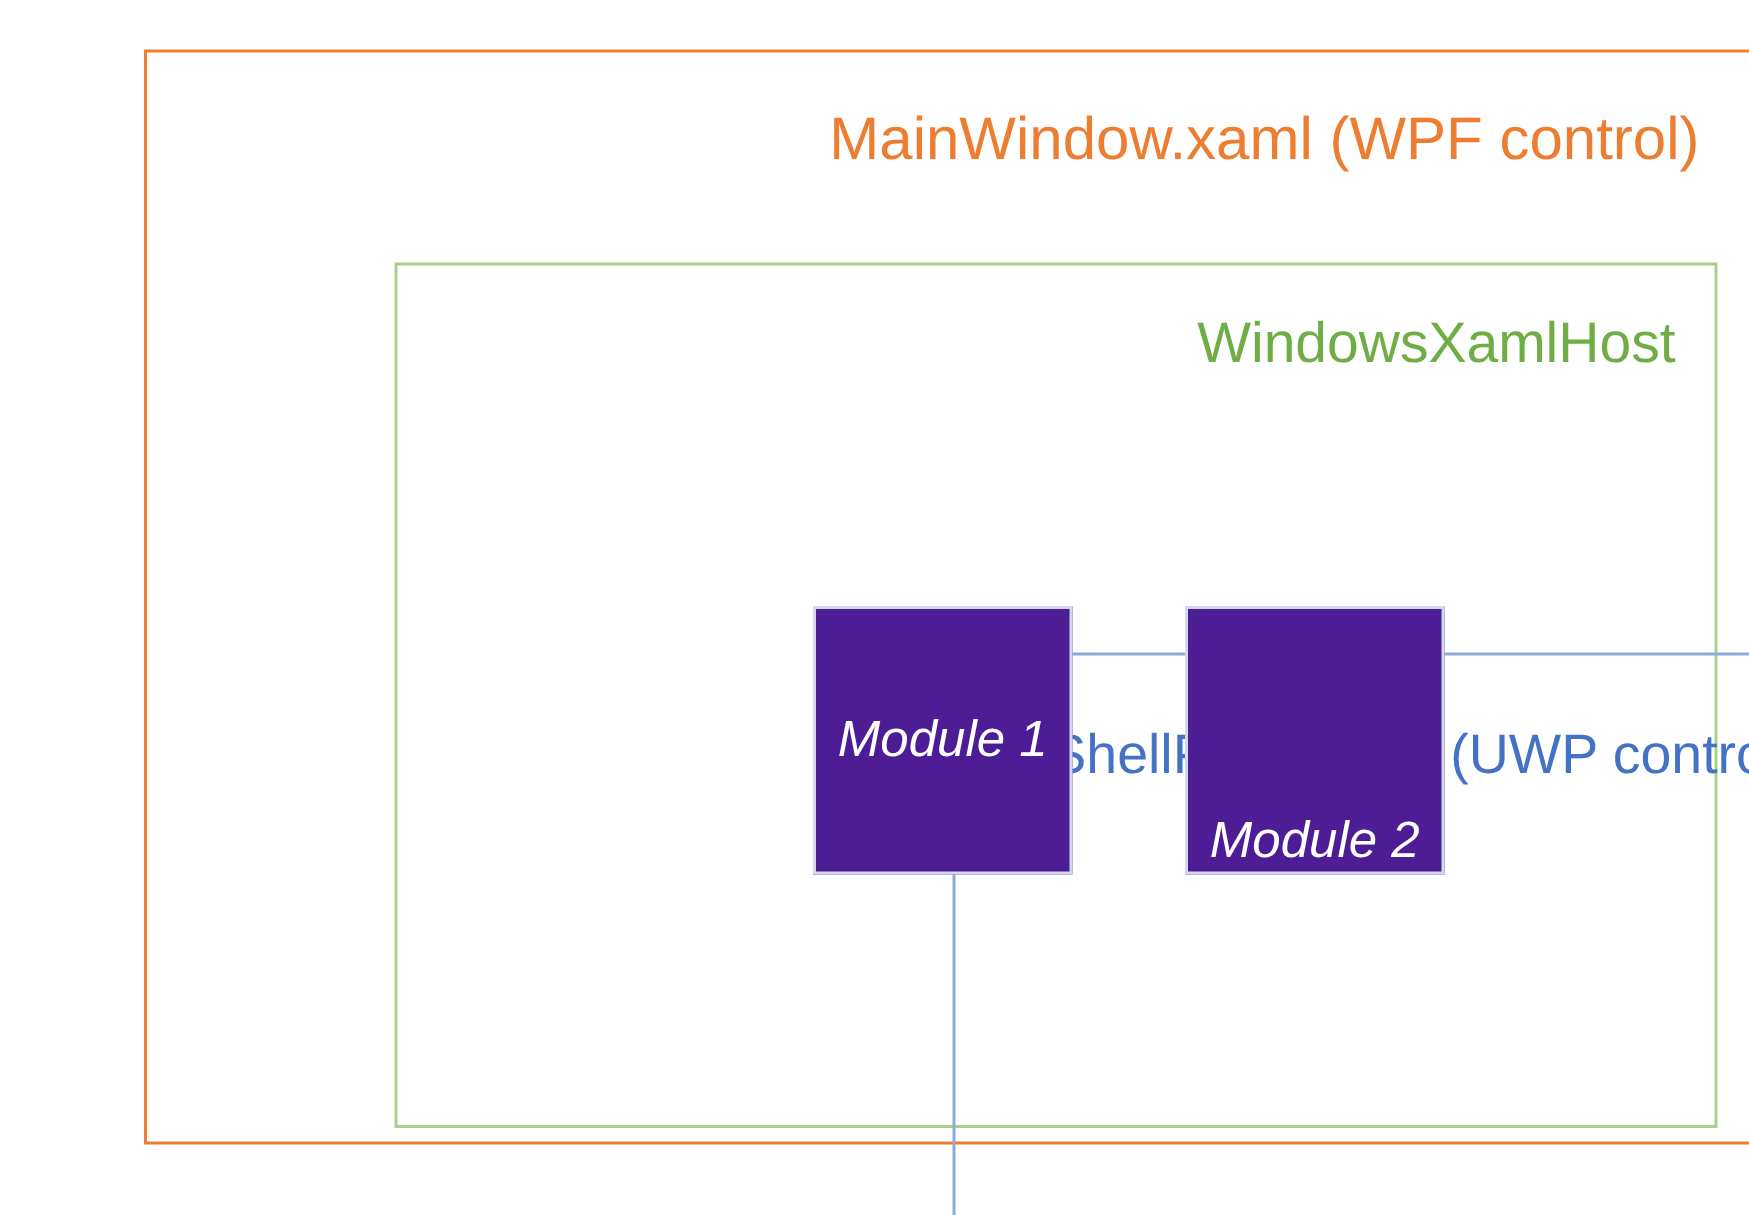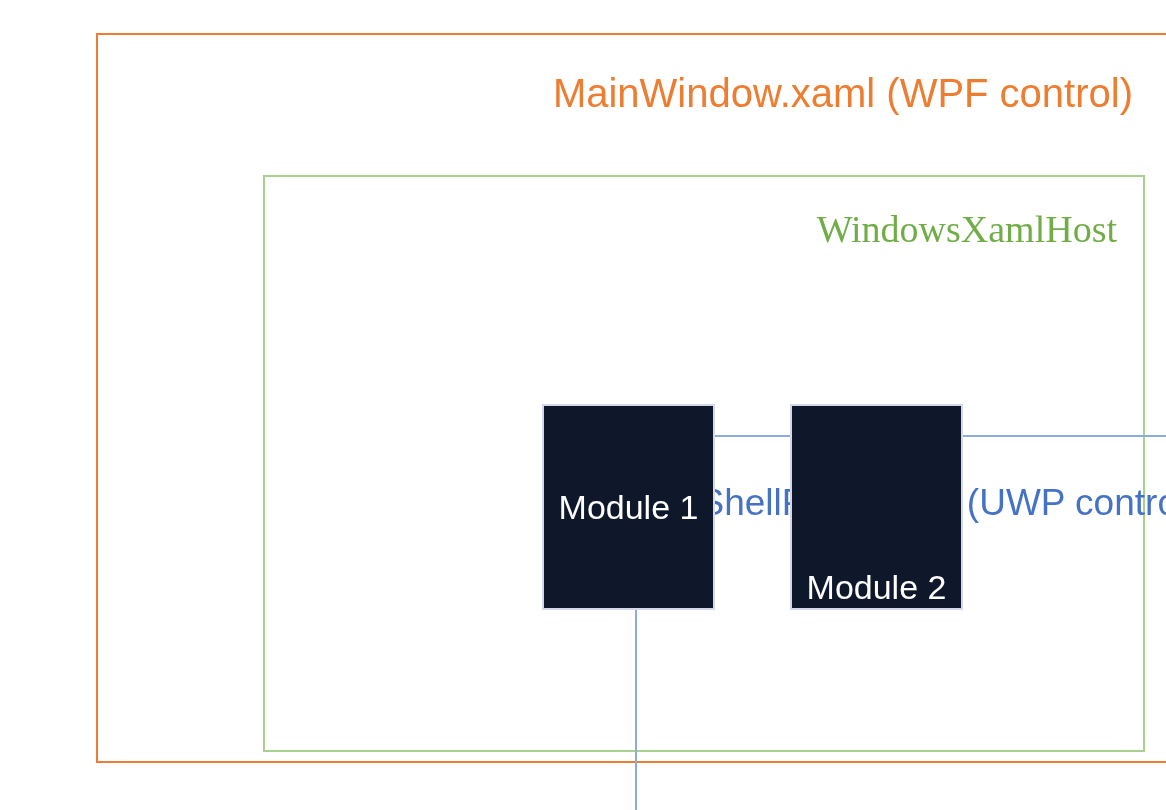--- a/index.html
+++ b/index.html
@@ -76,48 +76,48 @@
     color: #ED7D31;
     text-align: right;
   }
 
   #middle-label {
     right: 26px;
     top: 32px;
     font-size: 38px;
     color: #70AD47;
     text-align: right;
-    font-family: Liberation Serif, serif;
   }
 
   #inner-label {
     left: 0;
     right: 0;
     top: 46px;
     font-size: 37px;
     color: #4472C4;
     text-align: center;
   }
 
   
   .module-tile {
     position: absolute;
     box-sizing: border-box;
     width: 173px;
-    height: 206px;
-    background: #0f172a;
+    height: 179px;
+    background: #4c1d95;
     border: 2px solid #D3D9E8;
     display: flex;
     align-items: center;
     justify-content: center;
     text-align: center;
     color: #FFFFFF;
     font-size: 34px;
     line-height: 1.2;
     padding: 0 8px;
+    font-style: italic;
   }
 
   #module-tile-1 { left: 502px; top: 404px; }
   #module-tile-2 { left: 750px; top: 404px; align-items: flex-end; }
 
   .module-label {
     display: block;
     color: #FFFFFF;
     word-break: normal;
   }

